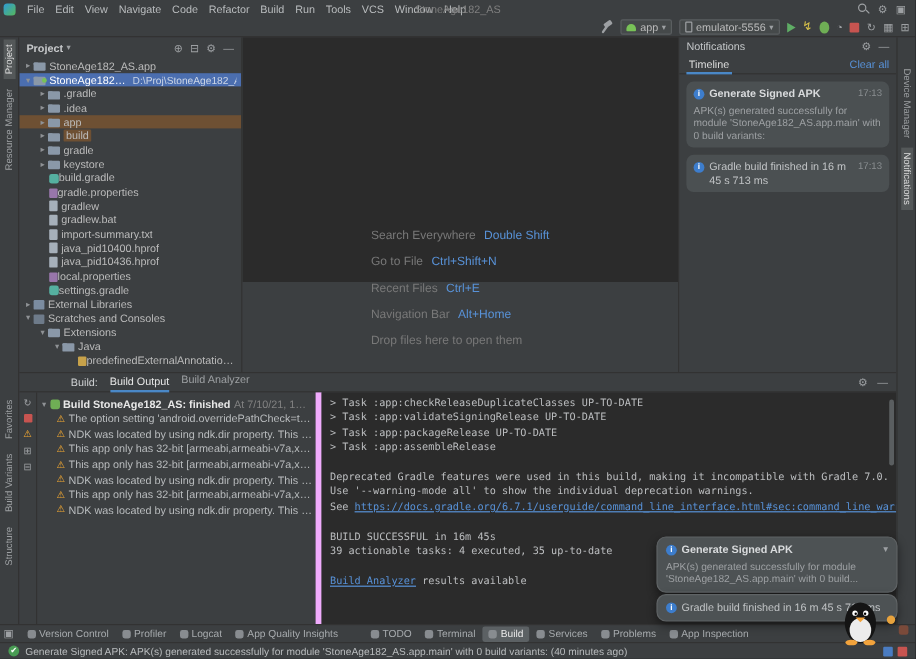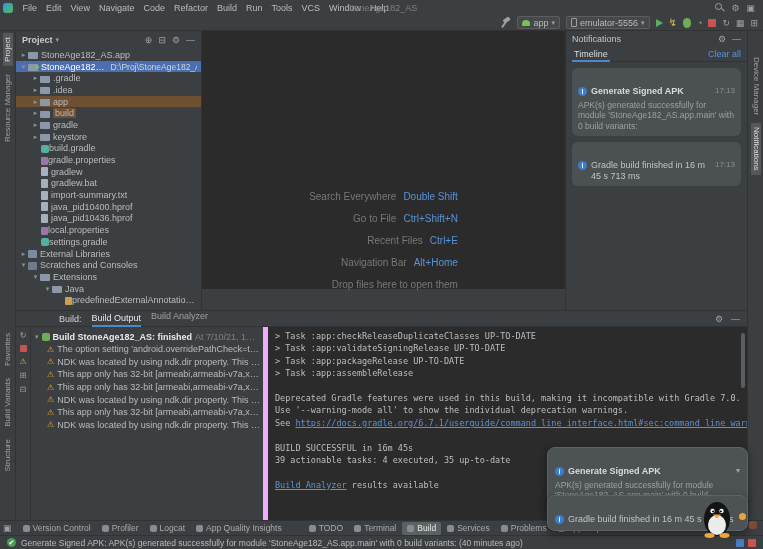--- a/index.html
+++ b/index.html
@@ -62,36 +62,36 @@
   .t-file,.t-txt{background:#a6b0ba;height:9px;width:7px;margin-left:1px;border-radius:1px;}
   .t-gradle{background:#55b0a0;height:8px;width:8px;margin:1px 0 0 1px;border-radius:2px;}
   .t-prop{background:#9876aa;height:8px;width:7px;margin:1px 0 0 1px;border-radius:1px;}
   .t-json{background:#c7a24a;height:8px;width:7px;margin:1px 0 0 1px;border-radius:1px;}
   .t-lib{background:#7b8ca0;height:8px;width:9px;margin-top:1px;border-radius:1px;}
   .t-console{background:#6e7b8a;height:8px;width:9px;margin-top:1px;border-radius:1px;}
   .tlabel{overflow:hidden;text-overflow:ellipsis;}
   .tsuffix{color:#828282;margin-left:5px;font-size:8.5px;overflow:hidden;}
 
   
-  .editor{position:absolute;left:202px;top:31px;width:363px;height:258px;background:#2b2b2b;text-align:right;}
+  .editor{position:absolute;left:202px;top:31px;width:363px;height:204px;background:#2b2b2b;}
   .shortcuts{position:absolute;left:50%;top:160px;transform:translateX(-50%);white-space:nowrap;}
   .sline{margin-bottom:11px;font-size:10px;line-height:11px;}
   .slabel{color:#787878;}
   .skeys{color:#5892d8;margin-left:7px;}
 
   
   .notif-panel{position:absolute;left:565px;top:31px;width:182px;height:279px;background:#3c3f41;border-left:1px solid #323232;}
   .np-header{height:16px;display:flex;align-items:center;padding:0 6px;}
   .np-title{color:#c3c6c8;}
   .np-icons{margin-left:auto;display:flex;gap:6px;color:#9da0a3;}
   .np-tabs{height:15px;display:flex;align-items:center;padding:0 6px;border-bottom:1px solid #323232;}
   .np-tab{color:#ddd;border-bottom:2px solid #4a88c7;height:15px;line-height:14px;padding:0 2px;}
   .np-clear{margin-left:auto;color:#5892d8;}
   .ncard{margin:6px 6px 0 6px;background:#4b5052;border-radius:6px;padding:5px 6px;}
-  .nhead{display:flex;align-items:flex-start;gap:4px;margin-top:13px;}
+  .nhead{display:flex;align-items:flex-start;gap:4px;}
   .info-ico{flex:none;width:9px;height:9px;border-radius:50%;background:#3d7dcc;color:#fff;font-size:7px;line-height:9px;text-align:center;font-weight:bold;margin-top:1px;}
   .ntitle{flex:1;color:#d8dadc;font-weight:bold;line-height:10.5px;}
   .ntitle.dim{font-weight:normal;color:#c0c3c5;}
   .ntime{color:#8a8e91;font-size:8px;flex:none;}
   .nbody{margin-top:3px;color:#9da0a3;font-size:8.5px;line-height:10.5px;}
 
   
   .build-panel{position:absolute;left:16px;top:310px;width:731px;height:210px;display:flex;flex-direction:column;background:#3c3f41;border-top:1px solid #323232;z-index:1;}
   .bp-header{height:16px;flex:none;display:flex;align-items:center;gap:10px;padding:0 7px;border-bottom:1px solid #323232;}
   .bp-label{color:#d0d2d4;font-weight:normal;padding-left:36px;}

